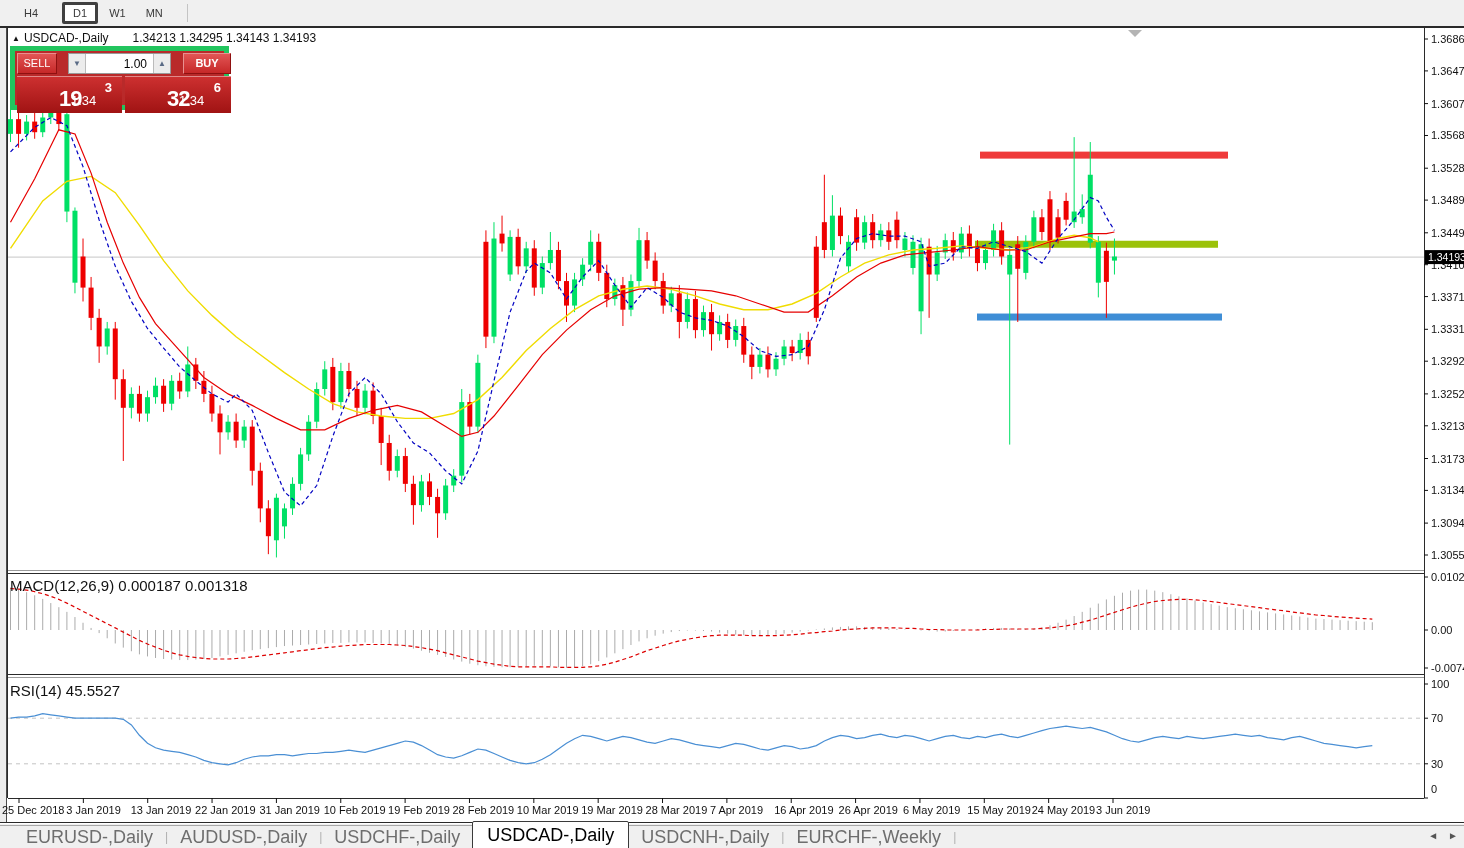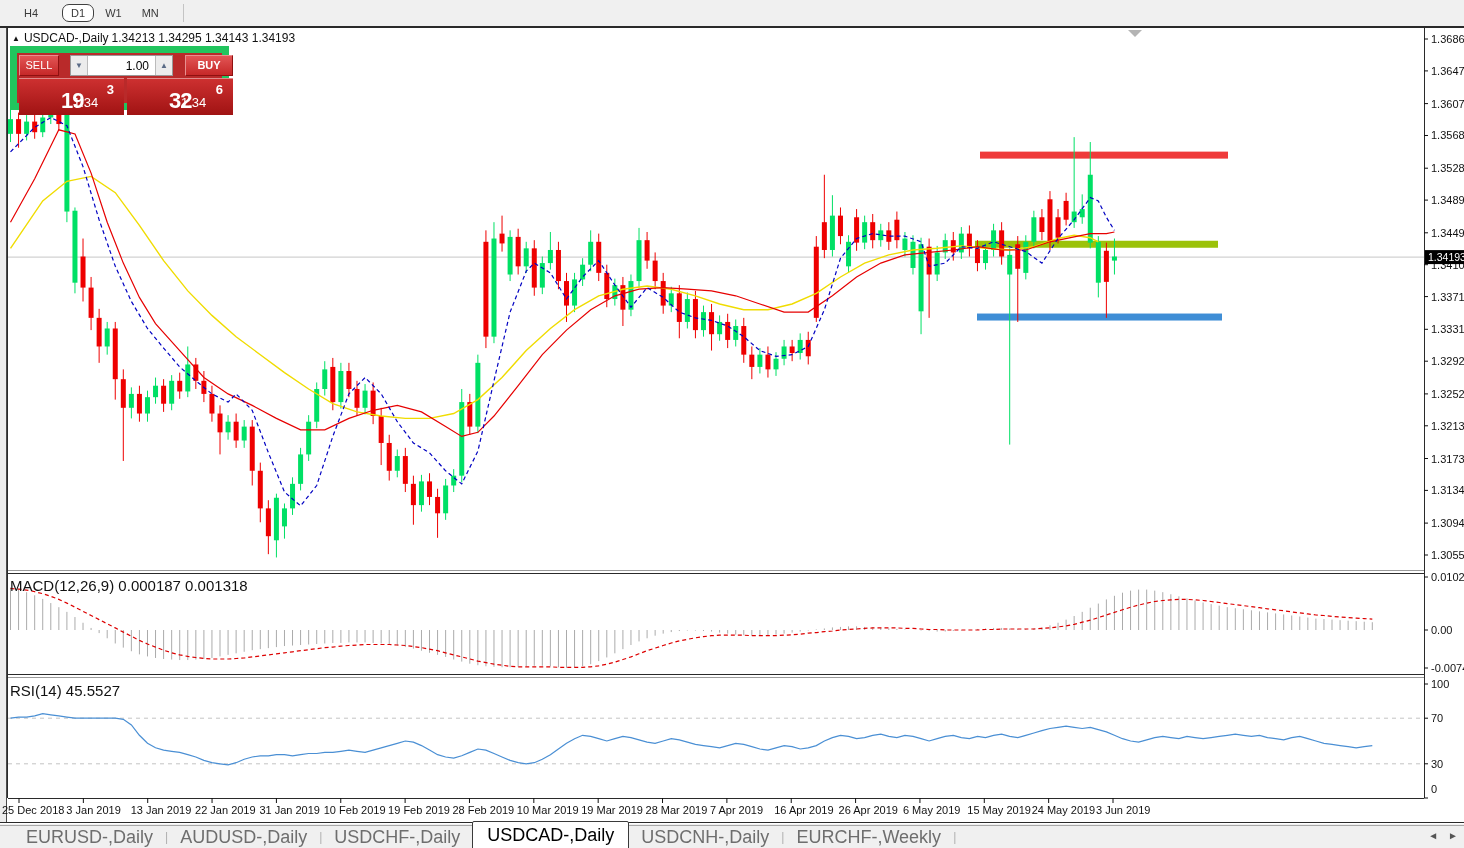--- a/index.html
+++ b/index.html
@@ -2,38 +2,38 @@
 <html><head>
 <meta charset="utf-8">
 <style>
   html,body{margin:0;padding:0;background:#f0f0f0;width:1464px;height:848px;overflow:hidden;
     font-family:"Liberation Sans",sans-serif;-webkit-font-smoothing:antialiased;}
   #stage{position:relative;width:1464px;height:848px;background:#f0f0f0;}
 
   
   .tf-bar{position:absolute;left:0;top:0;width:100%;height:26px;background:#f0f0f0;display:flex;align-items:center;}
   .tf{font-size:11px;color:#3a3a3a;padding:3px 9px;margin:0 1px;cursor:default;}
-  .tf.active{background:#fff;border:1px solid #404040;border-radius:7px;padding:2px 8px;margin-left:14px;}
+  .tf.active{background:#fff;border:3px solid #404040;border-radius:2px;padding:2px 8px;margin-left:14px;}
   .tf-sep{width:1px;height:18px;background:#c4c4c4;margin-left:14px;}
 
   
   .chart-window{position:absolute;left:0;top:26px;width:1464px;height:796px;background:#fff;border-top:2px solid #2a2a2a;}
   .left-strip{position:absolute;left:0;top:28px;width:6px;height:794px;background:#ececec;border-right:1px solid #4a4a4a;}
   .bottom-line{position:absolute;left:0;top:822px;width:100%;height:1px;background:#2a2a2a;}
 
   svg#c{position:absolute;left:0;top:0;z-index:1;}
 
   .overlay{position:absolute;z-index:2;}
   .chart-title{left:12px;top:31px;font-size:12px;color:#111;white-space:nowrap;}
   .chart-title .arr{font-size:8px;position:relative;top:-1px;}
   .chart-title .sym{margin-left:4px;}
-  .chart-title .ohlc{margin-left:3px;}
+  .chart-title .ohlc{margin-left:24px;}
 
   
-  .trade-panel{left:10px;top:46px;width:219px;height:64px;background:#b92a2a;border:7px solid #22c55e;box-sizing:border-box;z-index:3;}
+  .trade-panel{left:10px;top:46px;width:219px;height:64px;background:#b92a2a;border:5px solid #22c55e;box-sizing:border-box;z-index:3;}
   .tp-row{position:absolute;left:0;top:2px;width:100%;height:22px;}
   .tp-btn{position:absolute;height:21px;border:1px solid #e89090;border-bottom-color:#8f1010;border-right-color:#8f1010;
     background:linear-gradient(#e25555,#c62828);color:#fff;font-size:11px;font-family:"Liberation Sans",sans-serif;
     text-align:center;line-height:19px;padding:0;cursor:pointer;}
   .tp-btn.sell{left:2px;width:40px;}
   .tp-btn.buy{left:168px;width:48px;font-weight:bold;}
   .tp-spin{position:absolute;left:53px;top:0;width:103px;height:21px;background:#fff;border:1px solid #999;box-sizing:border-box;display:flex;}
   .spin-btn{width:17px;height:100%;background:#ececec;border:none;border-right:1px solid #bbb;color:#5a6b86;font-size:8px;padding:0;cursor:pointer;}
   .spin-btn.up{border-right:none;border-left:1px solid #bbb;}
   .spin-val{flex:1;font-size:12px;color:#000;text-align:right;padding:3px 6px 0 0;margin-left:9px;}

